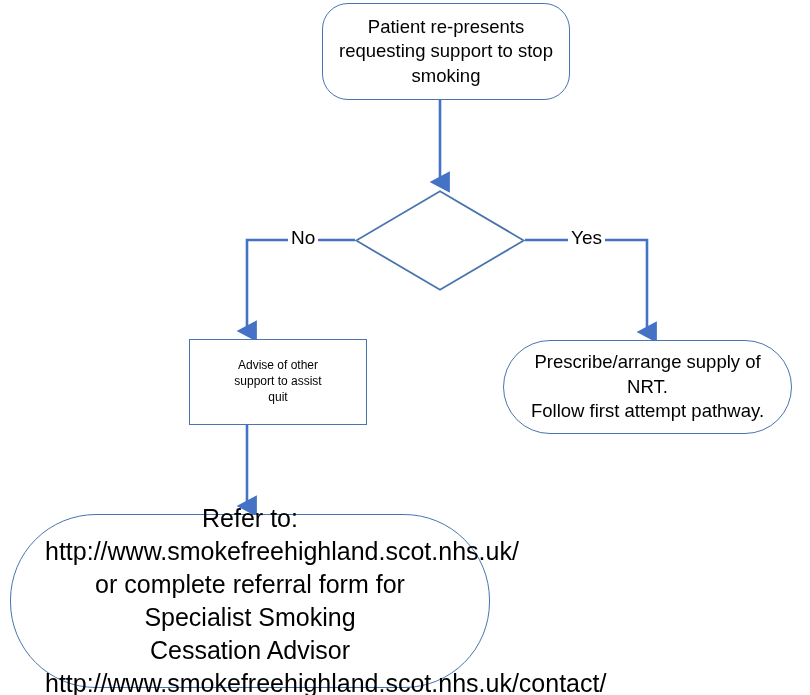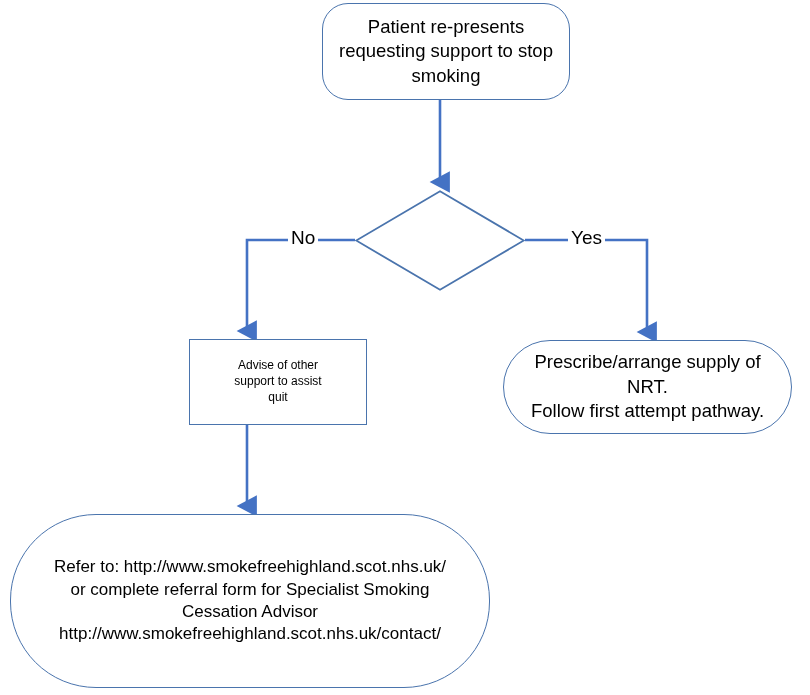--- a/index.html
+++ b/index.html
@@ -96,21 +96,21 @@
     border-radius: 48px;
     font-size: 18.5px;
     padding: 0 18px;
   }
   #node-refer {
     left: 10px;
     top: 514px;
     width: 480px;
     height: 174px;
     border-radius: 86px;
-    font-size: 17px;
+    font-size: 25px;
     padding: 12px 34px;
   }
 
   
   .edge-label {
     position: absolute;
     color: #000000;
     font-size: 19px;
     background: #ffffff;
     padding: 0 3px;

